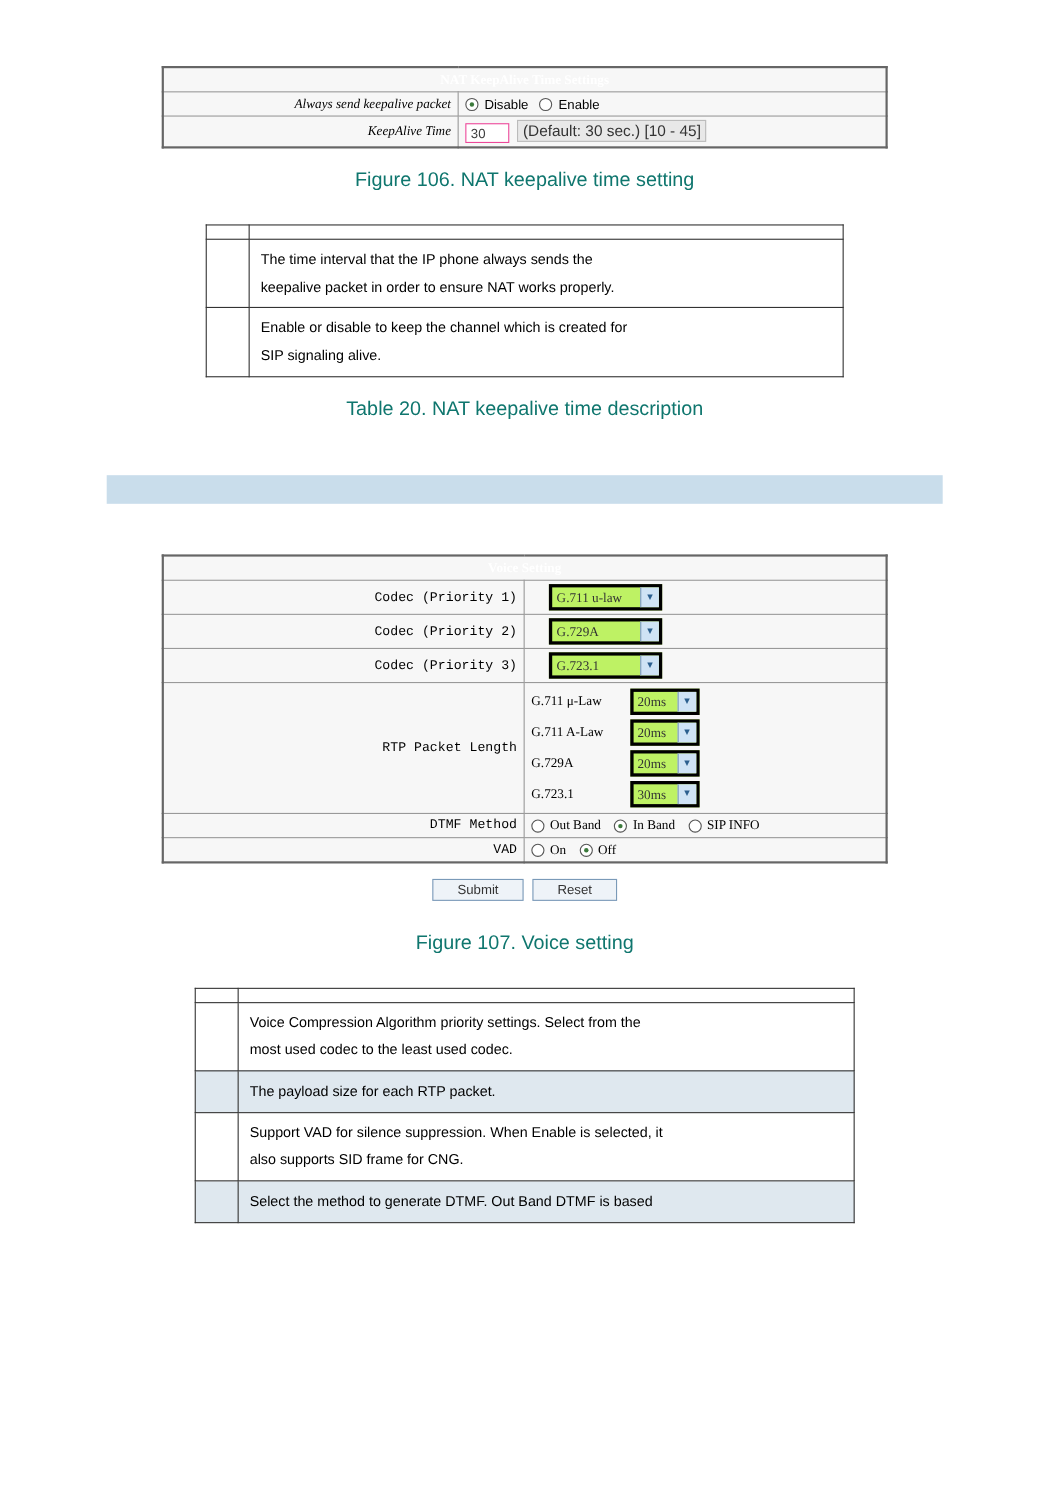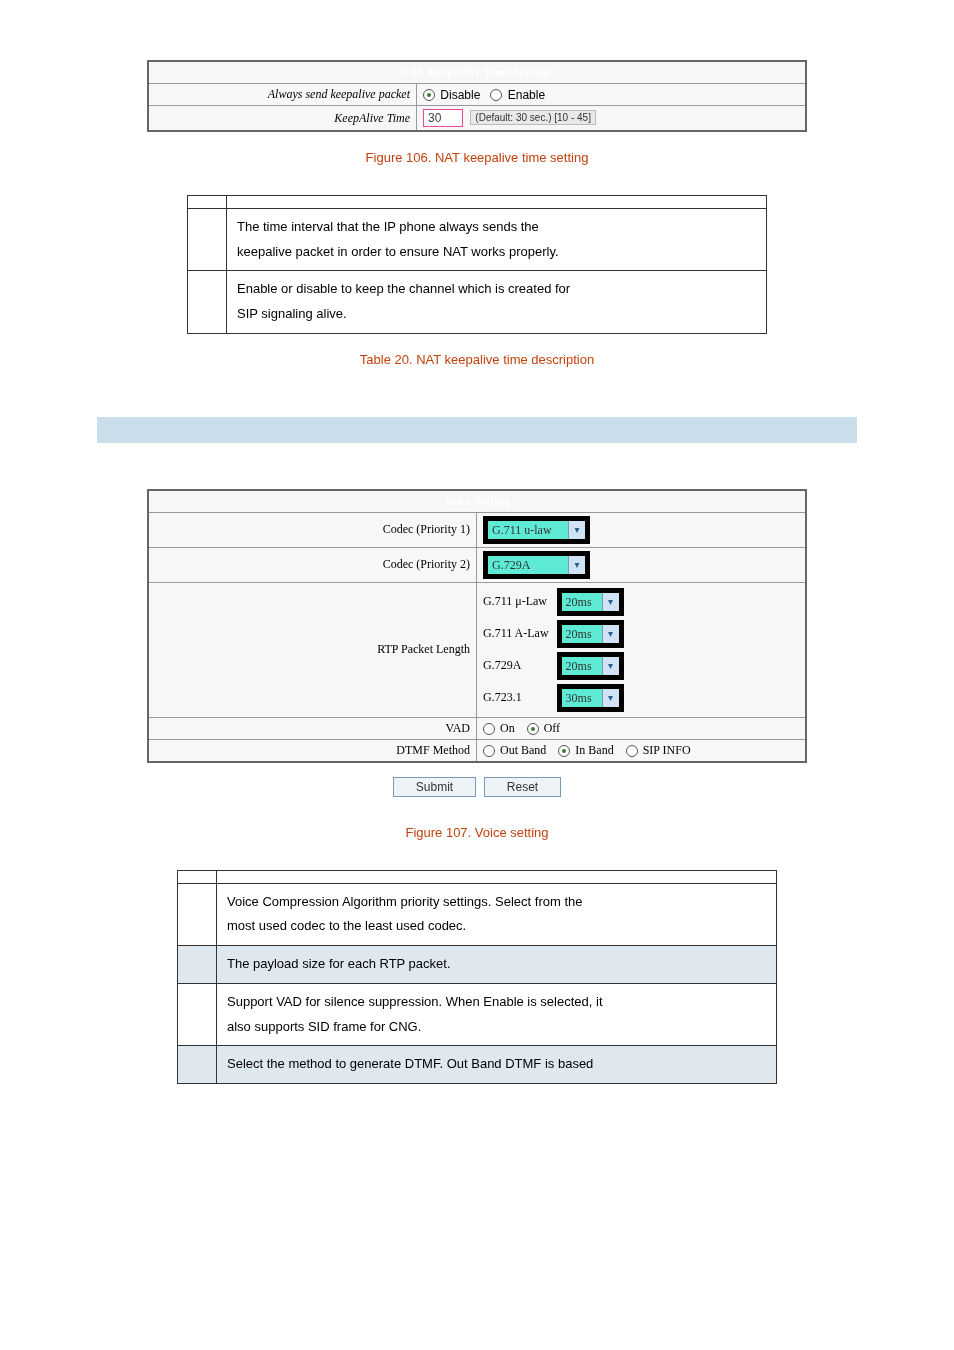--- a/index.html
+++ b/index.html
@@ -71,28 +71,28 @@
     min-width: 30px;
     font-size: 12px;
     color: #404040;
     vertical-align: middle;
   }
   .hint {
     display: inline-block;
     background: #e8e8e8;
     border: 1px solid #bbb;
     padding: 1px 4px;
-    font-size: 10px;
+    font-size: 14px;
     color: #333;
     margin-left: 4px;
   }
   .caption {
     text-align: center;
-    font-size: 13px;
-    color: #c2410c;
+    font-size: 18px;
+    color: #0f766e;
     margin: 18px 0 30px 0;
   }
   
   .desc-table {
     width: 580px;
     margin: 0 auto;
     border-collapse: collapse;
     border: 1px solid #333;
   }
   .desc-table th, .desc-table td {
@@ -130,30 +130,32 @@
     border: 1px solid #999;
     padding: 3px 6px;
     background: #f7f7f7;
     font-size: 12px;
     vertical-align: middle;
     font-family: 'Times New Roman', serif;
   }
   .voice-table .label-cell {
     text-align: right;
     width: 315px;
+    font-family: Liberation Mono, monospace;
   }
   .fake-select {
     display: inline-block;
-    border: 5px solid #000000;
-    background: #5eead4;
+    border: 3px solid #000000;
+    background: #bef264;
     font-size: 12px;
     color: #333;
     vertical-align: middle;
     height: 18px;
     line-height: 18px;
+    margin-left: 16px;
   }
   .fake-select .sel-text {
     display: inline-block;
     min-width: 72px;
     padding: 0 4px;
   }
   .fake-select.small .sel-text { min-width: 32px; }
   .fake-select .sel-btn {
     display: inline-block;
     width: 16px;
@@ -264,20 +266,28 @@
         <span class="fake-select">
           <span class="sel-text">G.711 u-law</span><span class="sel-btn">▾</span>
         </span>
       </td>
     </tr>
     <tr>
       <td class="label-cell">Codec (Priority 2)</td>
       <td>
         <span class="fake-select">
           <span class="sel-text">G.729A</span><span class="sel-btn">▾</span>
+        </span>
+      </td>
+    </tr>
+    <tr>
+      <td class="label-cell">Codec (Priority 3)</td>
+      <td>
+        <span class="fake-select">
+          <span class="sel-text">G.723.1</span><span class="sel-btn">▾</span>
         </span>
       </td>
     </tr>
     <tr>
       <td class="label-cell">RTP Packet Length</td>
       <td>
         <table class="inner-table">
           <tbody>
                   <tr>
             <td>G.711 μ-Law</td>
@@ -309,42 +319,42 @@
               <span class="fake-select small">
                 <span class="sel-text">30ms</span><span class="sel-btn">▾</span>
               </span>
             </td>
           </tr>
         </tbody>
               </table>
       </td>
     </tr>
     <tr>
-      <td class="label-cell">VAD</td>
-      <td>
-        <span class="radio-dot"></span>
-        <span>On</span>
-        &nbsp;&nbsp;
-        <span class="radio-dot selected"></span>
-        <span>Off</span>
-      </td>
-    </tr>
-    <tr>
       <td class="label-cell">DTMF Method</td>
       <td>
         <span class="radio-dot"></span>
         <span>Out Band</span>
         &nbsp;&nbsp;
         <span class="radio-dot selected"></span>
         <span>In Band</span>
         &nbsp;&nbsp;
         <span class="radio-dot"></span>
         <span>SIP INFO</span>
       </td>
     </tr>
+    <tr>
+      <td class="label-cell">VAD</td>
+      <td>
+        <span class="radio-dot"></span>
+        <span>On</span>
+        &nbsp;&nbsp;
+        <span class="radio-dot selected"></span>
+        <span>Off</span>
+      </td>
+    </tr>
   </tbody>
       </table>
   <div class="btn-row">
     <span class="fake-button">Submit</span>
     <span class="fake-button">Reset</span>
   </div>
   </div>
 
   <div class="caption">Figure 107. Voice setting</div>
 

